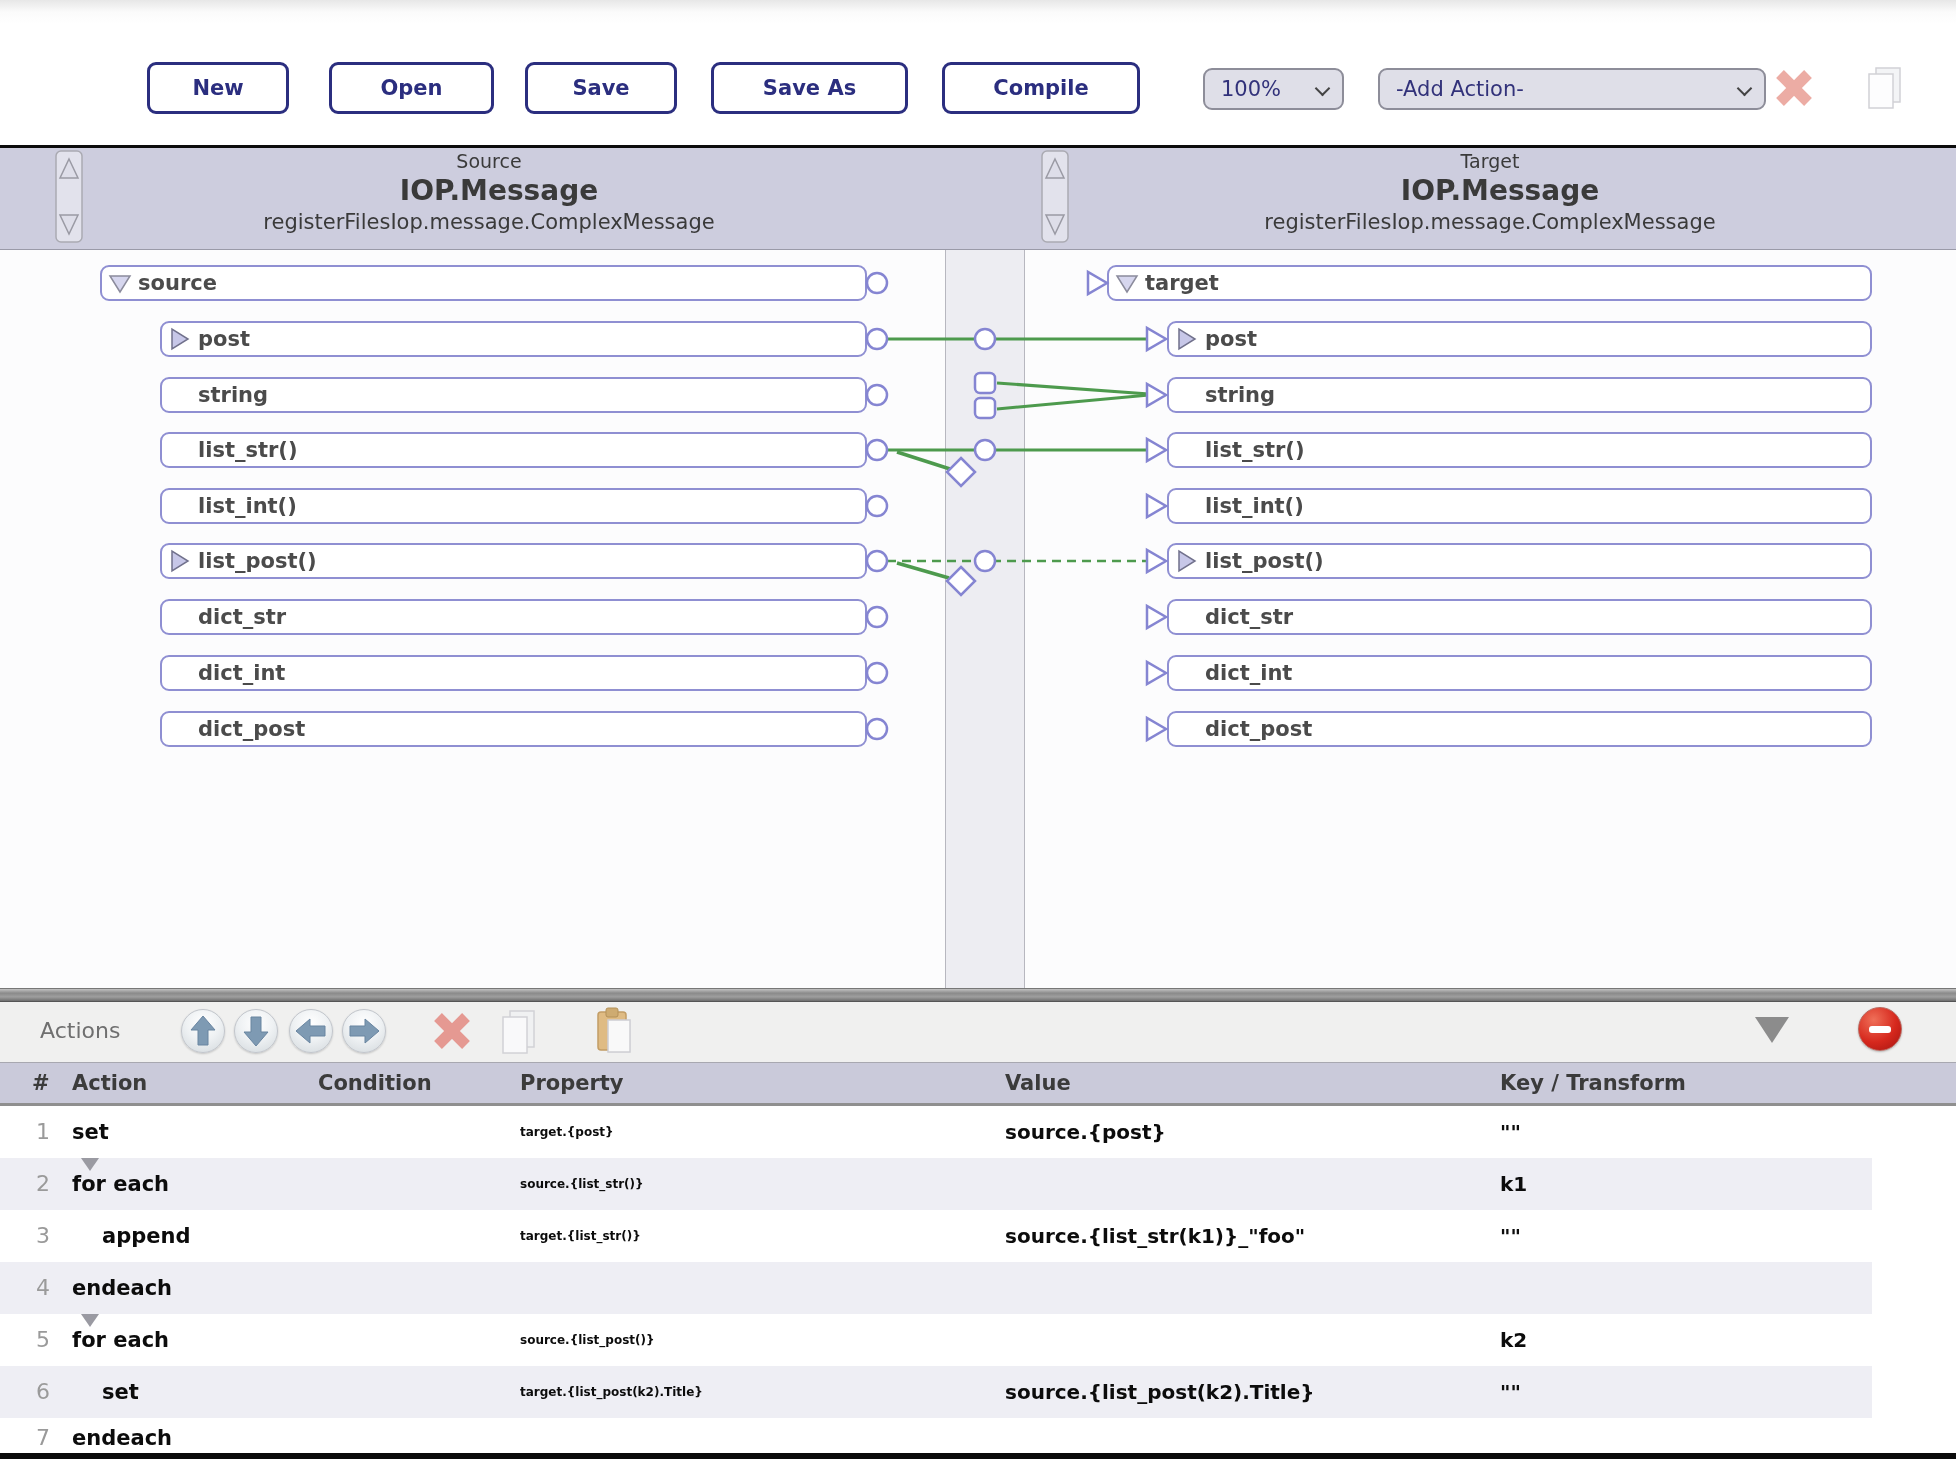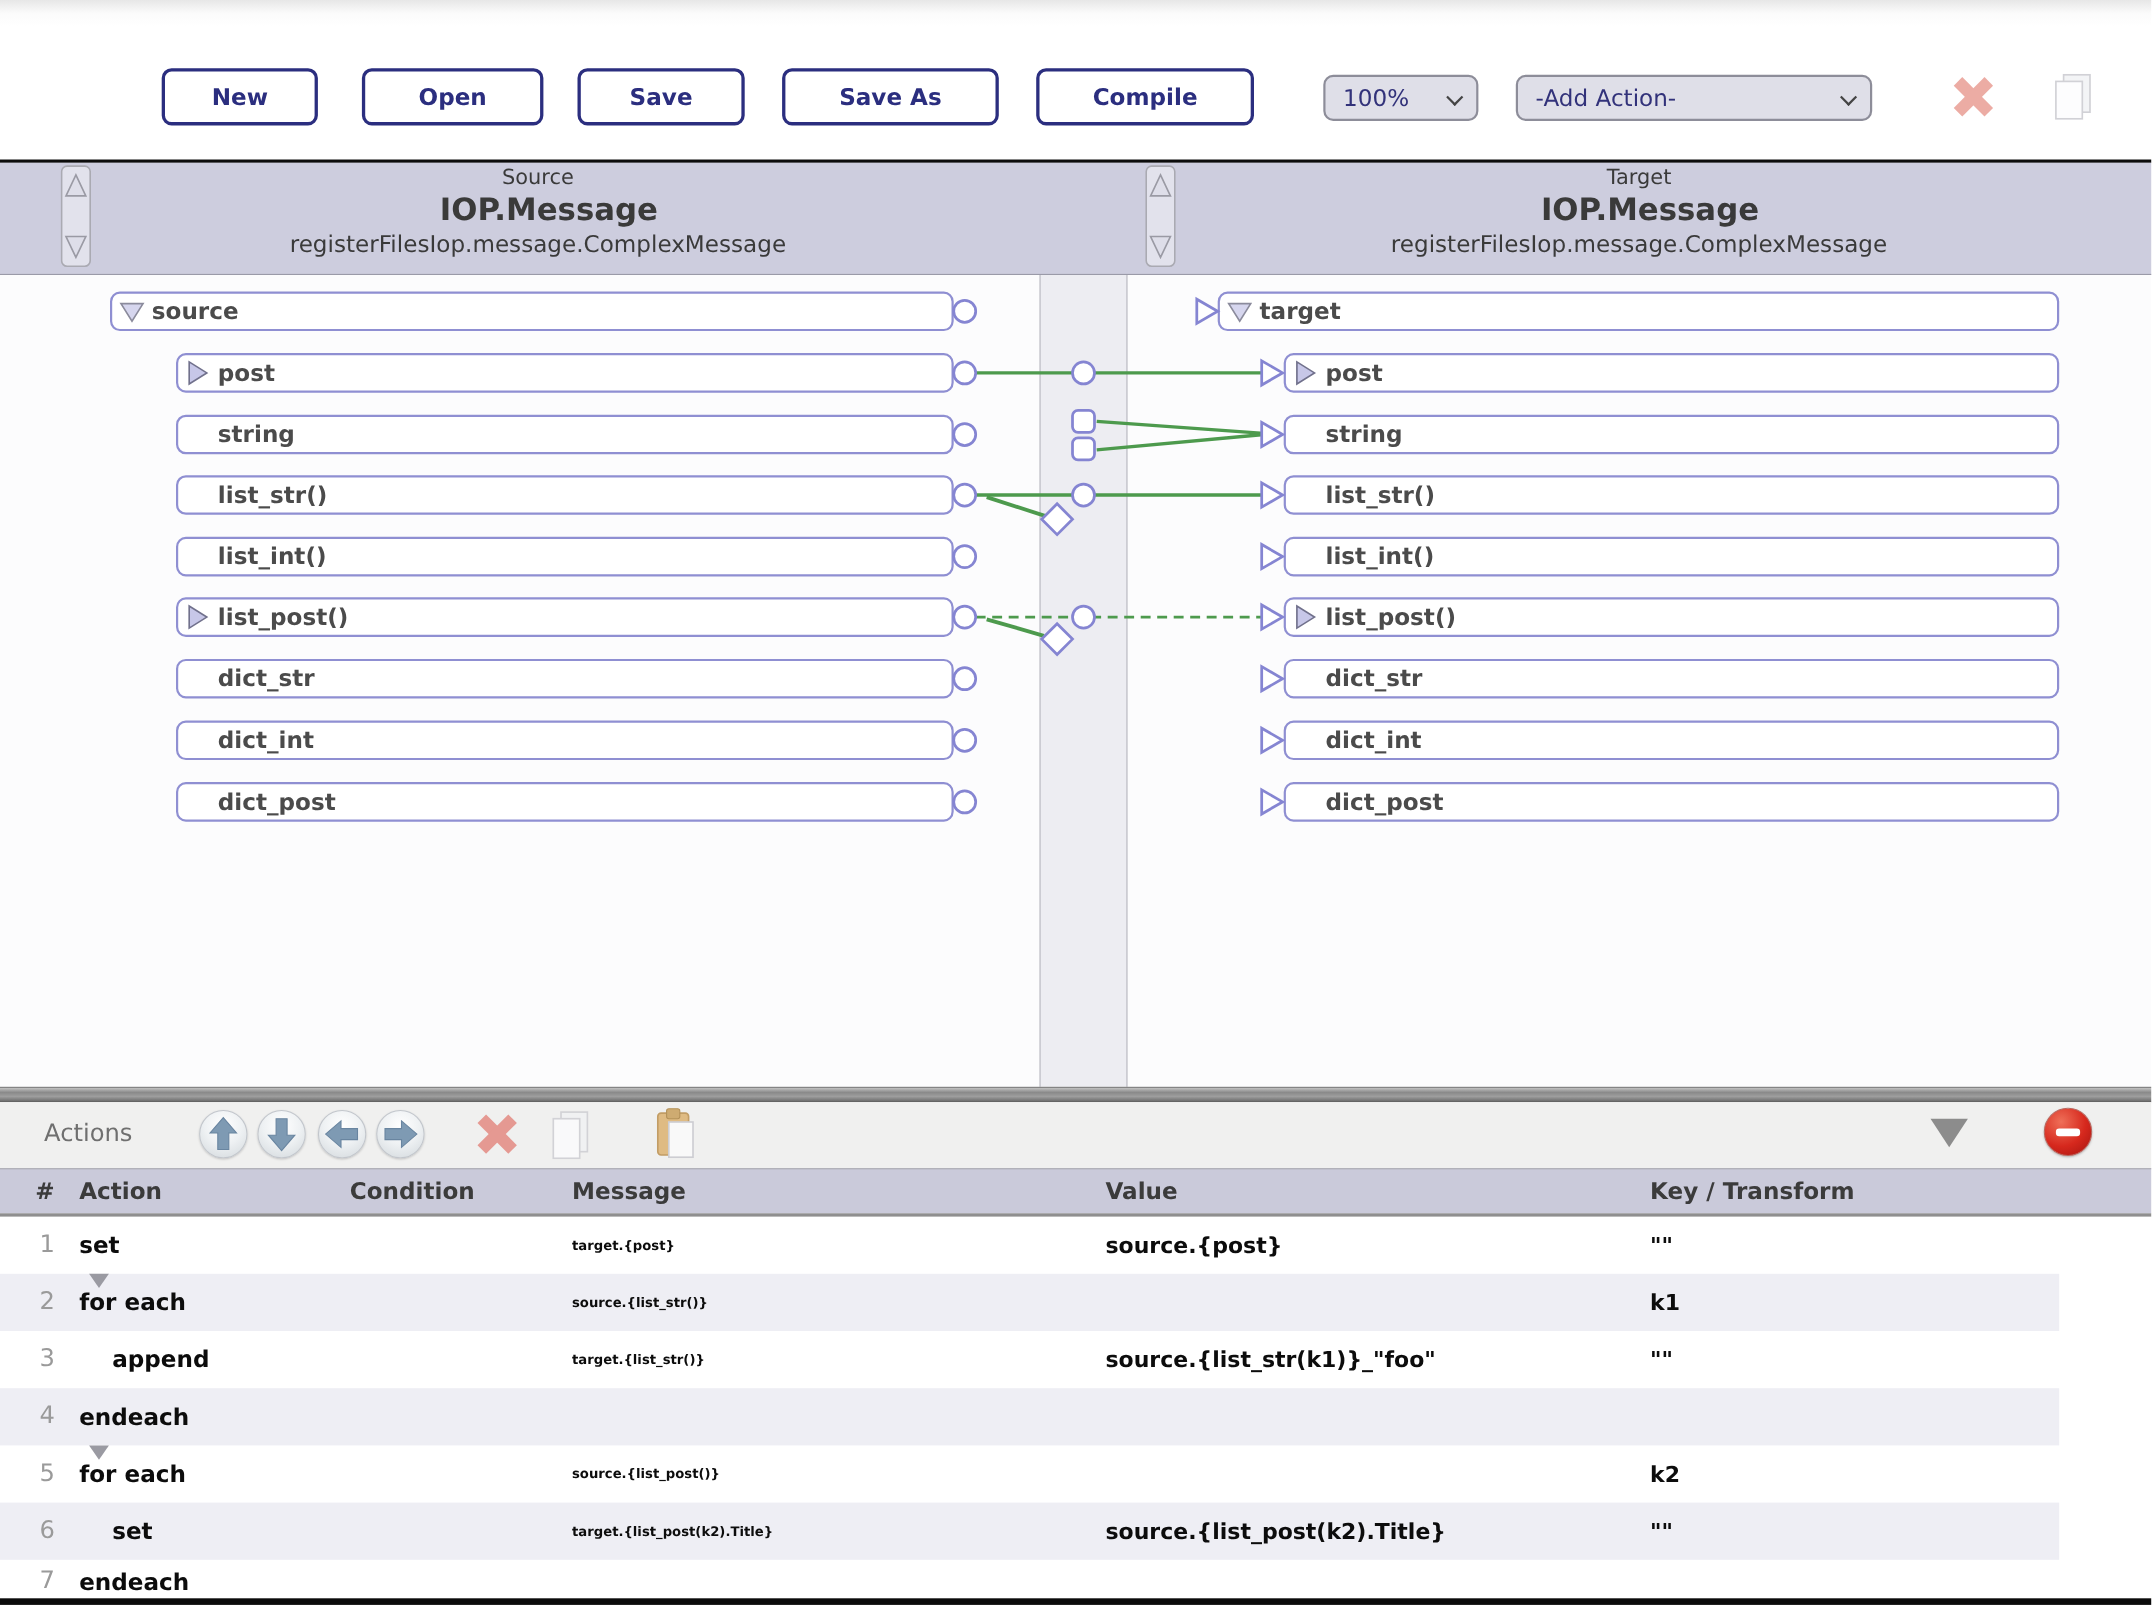--- a/index.html
+++ b/index.html
@@ -80,21 +80,21 @@
   <div class="topbar">
     <button class="btn" style="left:147px;width:142px">New</button>
     <button class="btn" style="left:329px;width:165px">Open</button>
     <button class="btn" style="left:525px;width:152px">Save</button>
     <button class="btn" style="left:711px;width:197px">Save As</button>
     <button class="btn" style="left:942px;width:198px">Compile</button>
     <div class="sel" style="left:1191px;width:141px">
       <span>100%</span>
       <span class="chev"></span>
     </div>
-    <div class="sel" style="left:1366px;width:324px">
+    <div class="sel" style="left:1366px;width:388px">
       <span>-Add Action-</span>
       <span class="chev"></span>
     </div>
     <svg class="icoabs" style="left:1774px;top:68px" width="40" height="40">
       <line x1="6" y1="6" x2="34" y2="34" stroke="#ecaca4" stroke-width="11"></line>
       <line x1="34" y1="6" x2="6" y2="34" stroke="#ecaca4" stroke-width="11"></line>
     </svg>
     <svg class="icoabs" style="left:1866px;top:66px" width="38" height="44" opacity="0.8">
       <rect x="10" y="2" width="24" height="34" fill="#f1f2f4" stroke="#c6c6cc" stroke-width="1.5"></rect>
       <rect x="3" y="8" width="24" height="34" fill="#fdfdfe" stroke="#c6c6cc" stroke-width="1.5"></rect>
@@ -310,21 +310,21 @@
     <rect x="12" y="2" width="12" height="9" rx="2" fill="#c9a05c" stroke="#a9813f"></rect>
     <rect x="14" y="14" width="22" height="32" fill="#fbfbfb" stroke="#c8c8ce" stroke-width="1.5"></rect>
   </svg>
   <div class="tri-down-gray"></div>
   <div class="stopbtn"></div>
 
   <div class="theader">
     <span style="left:32px">#</span>
     <span style="left:72px">Action</span>
     <span style="left:318px">Condition</span>
-    <span style="left:520px">Message</span>
+    <span style="left:520px">Property</span>
     <span style="left:1005px">Value</span>
     <span style="left:1500px">Key / Transform</span>
   </div>
   <div class="hline"></div>
 
   <div class="trow" style="top:1106px">
     <span class="num">1</span>
     <span class="act">set</span>
     <span class="cond"></span>
     <span class="prop">target.{post}</span>

